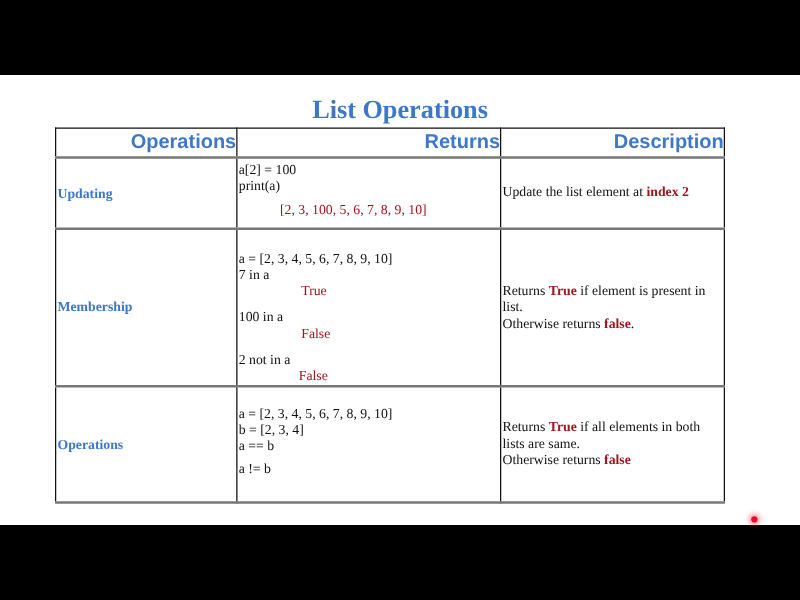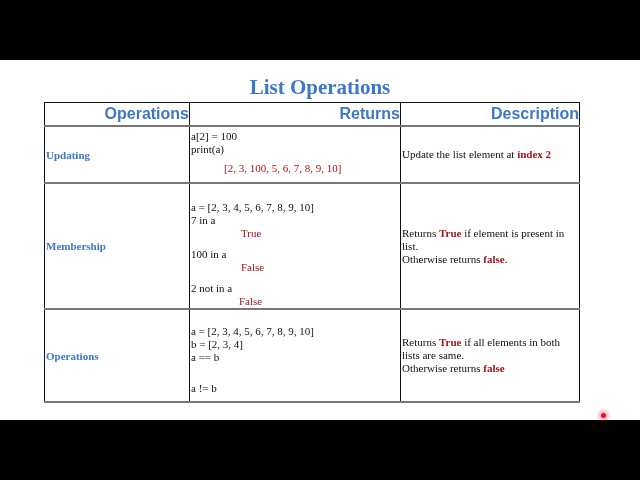--- a/index.html
+++ b/index.html
@@ -61,21 +61,21 @@
         <span>Returns </span><span class="red">True</span><span> if element is present in list.</span><br>
         <span>Otherwise returns </span><span class="red">false</span><span>.</span>
       </td>
     </tr>
     <tr style="height:93px">
       <td class="op">Operations</td>
       <td class="ex" style="padding-top:15px">
         <div>a = [2, 3, 4, 5, 6, 7, 8, 9, 10]</div>
         <div>b = [2, 3, 4]</div>
         <div>a == b</div>
-        <div style="margin-top:18px">a != b</div>
+        <div style="margin-top:5px">a != b</div>
       </td>
       <td class="desc">
         <span>Returns </span><span class="red">True</span><span> if all elements in both lists are same.</span><br>
         <span>Otherwise returns </span><span class="red">false</span>
       </td>
     </tr>
   </tbody>
     </table>
 </div>
 <div class="laser"></div>

